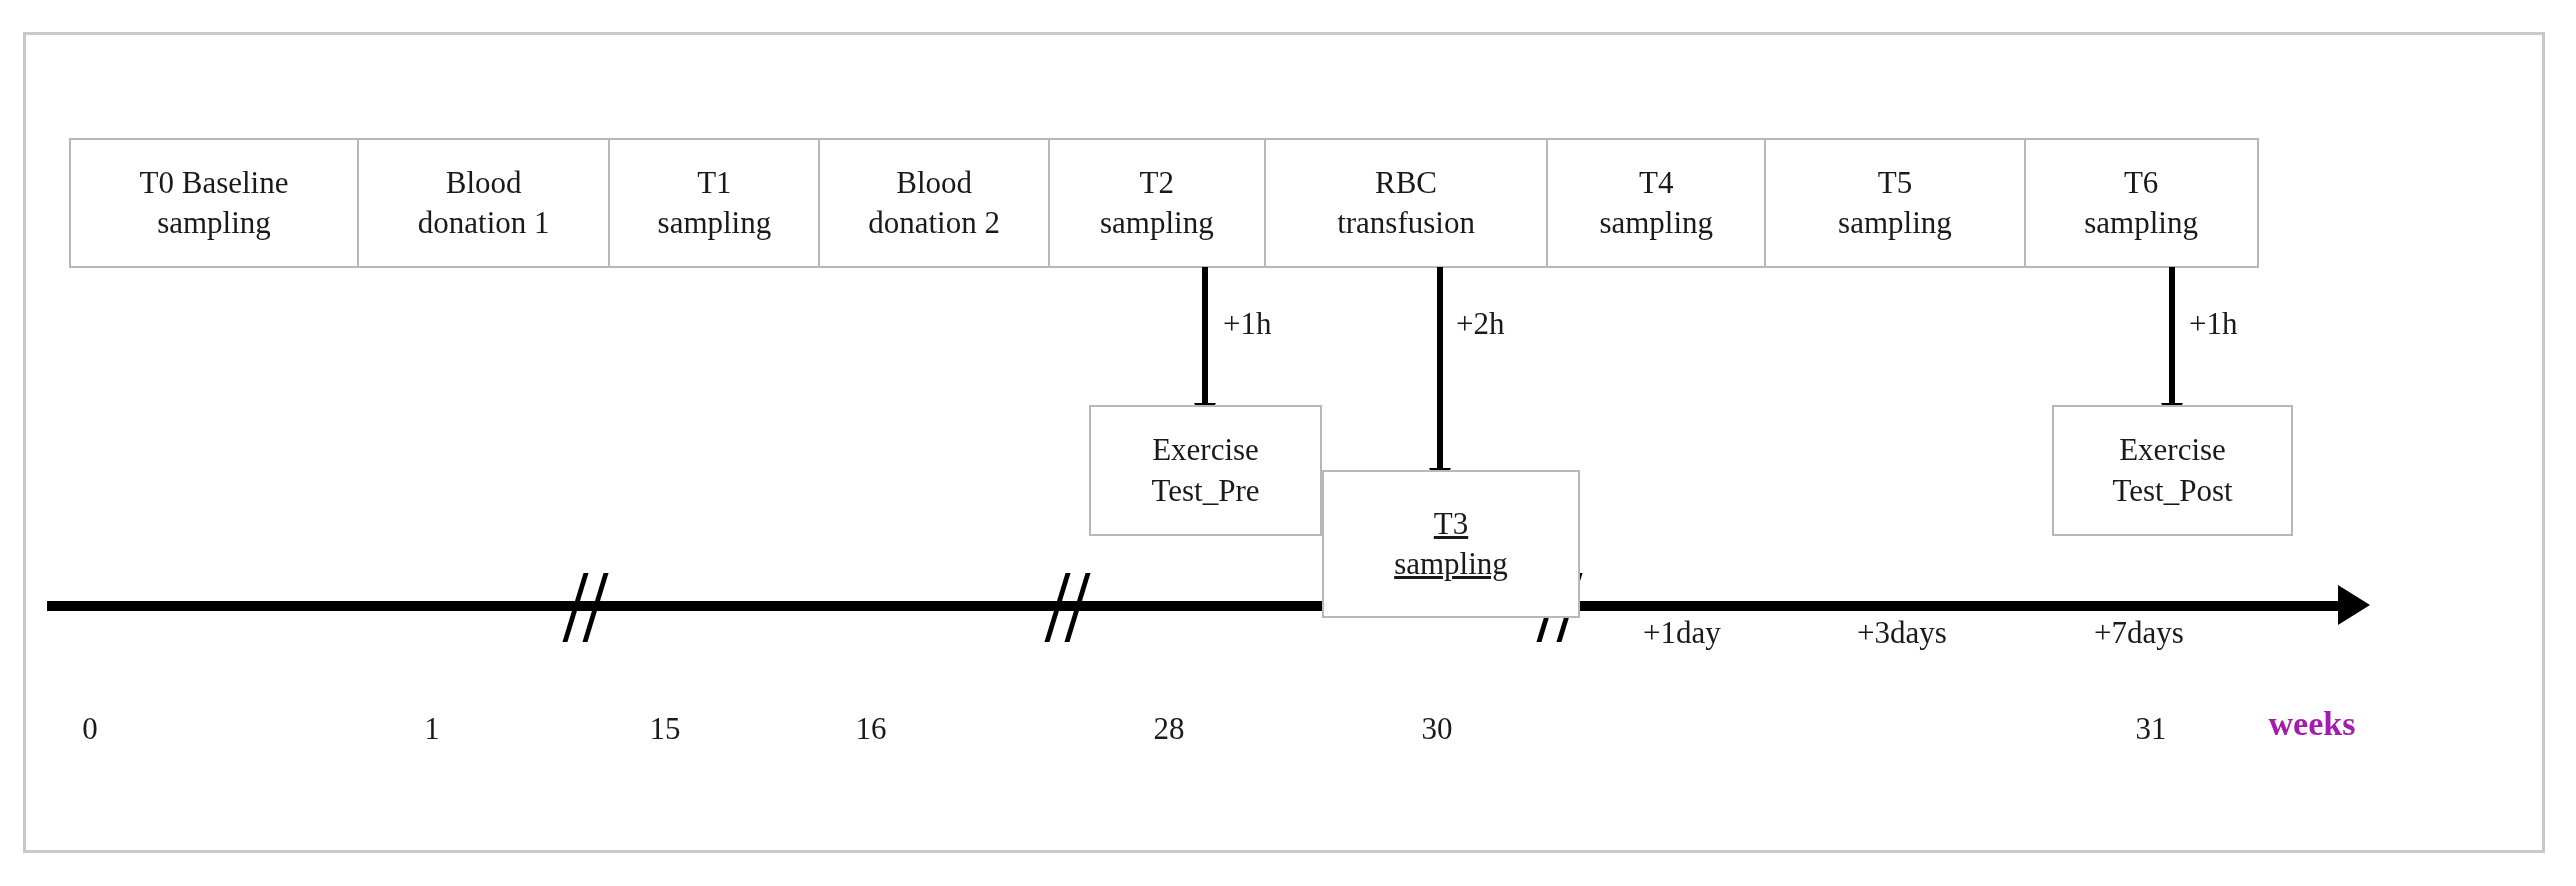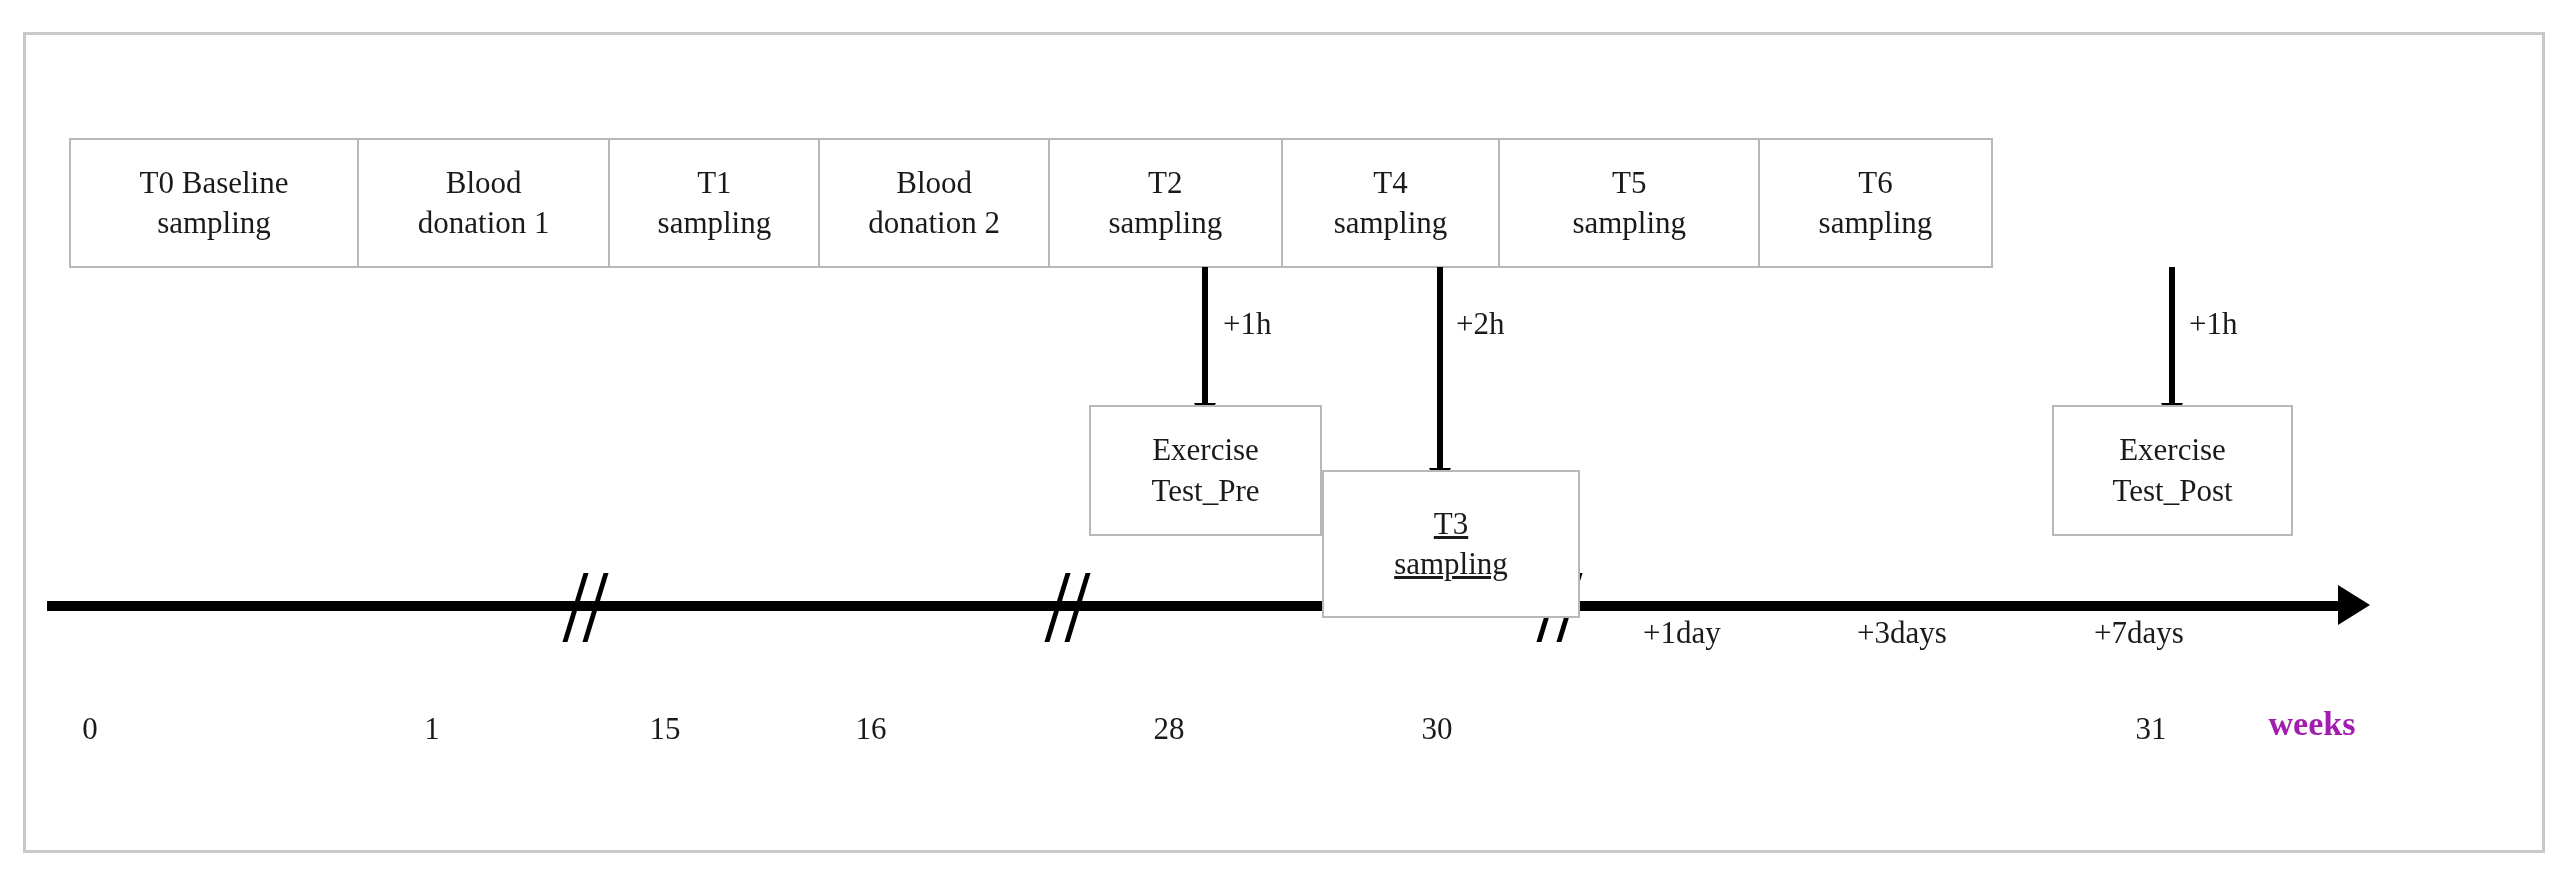--- a/index.html
+++ b/index.html
@@ -212,25 +212,29 @@
     <div class="phase-box" style="width:212px">
       <span class="ln">T1</span>
       <span class="ln">sampling</span>
     </div>
 
     <div class="phase-box" style="width:232px">
       <span class="ln">Blood</span>
       <span class="ln">donation 2</span>
     </div>
 
-    <div class="phase-box" style="width:235px">
+    <div class="phase-box" style="width:218px">
       <span class="ln">T2</span>
       <span class="ln">sampling</span>
     </div>
 
+    <div class="phase-box" style="width:285px">
+      <span class="ln">RBC</span>
+      <span class="ln">transfusion</span>
+    </div>
 
     <div class="phase-box" style="width:220px">
       <span class="ln">T4</span>
       <span class="ln">sampling</span>
     </div>
 
     <div class="phase-box" style="width:262px">
       <span class="ln">T5</span>
       <span class="ln">sampling</span>
     </div>

